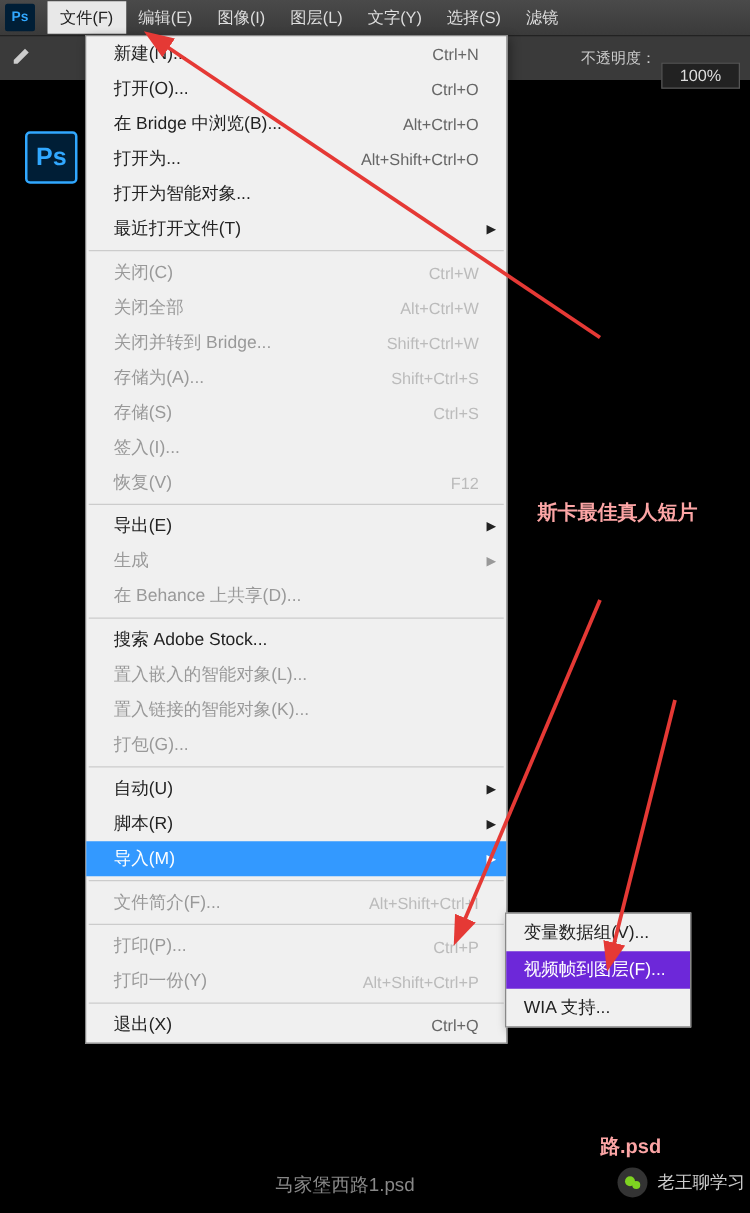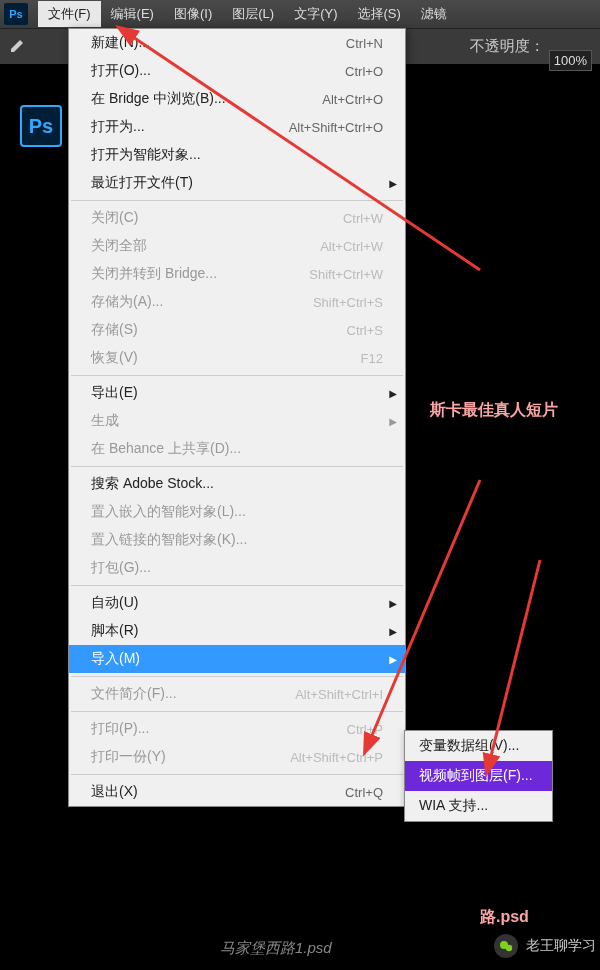--- a/index.html
+++ b/index.html
@@ -5,22 +5,22 @@
     * { margin: 0; padding: 0; box-sizing: border-box; font-family: "Microsoft YaHei", sans-serif; }
     body { width: 600px; height: 970px; background: #000; overflow: hidden; position: relative; }
     
     .menubar { height: 28px; background: linear-gradient(#4a4a4a, #3a3a3a); display: flex; align-items: center; padding-left: 4px; }
     .ps-logo { width: 24px; height: 22px; background: #001e36; color: #31a8ff; font-weight: bold; font-size: 11px; display: flex; align-items: center; justify-content: center; border-radius: 2px; margin-right: 10px; }
     .menu-item { color: #ddd; font-size: 13px; padding: 4px 10px; cursor: pointer; }
     .menu-item.active { background: #e8e8e8; color: #222; }
     
     .toolbar { height: 36px; background: #3a3a3a; display: flex; align-items: center; padding: 0 8px; border-top: 1px solid #222; }
     .brush-icon { color: #ccc; margin-right: 8px; }
-    .opacity-label { color: #ccc; font-size: 15px; margin-left: auto; margin-right: 4px; }
-    .opacity-value { background: #222; color: #ddd; padding: 2px 4px; font-size: 13px; border: 1px solid #555; margin-top: 28px; }
+    .opacity-label { color: #ccc; font-size: 12px; margin-left: auto; margin-right: 4px; }
+    .opacity-value { background: #222; color: #ddd; padding: 2px 14px; font-size: 13px; border: 1px solid #555; margin-top: 28px; }
     
     .side-logo { position: absolute; left: 20px; top: 105px; width: 42px; height: 42px; background: #001e36; color: #31a8ff; font-weight: bold; font-size: 20px; display: flex; align-items: center; justify-content: center; border-radius: 4px; border: 2px solid #31a8ff; }
     
     .dropdown { position: absolute; left: 68px; top: 28px; width: 338px; background: #f0f0f0; border: 1px solid #888; box-shadow: 2px 2px 8px rgba(0,0,0,0.4); }
     .dd-item { display: flex; align-items: center; justify-content: space-between; padding: 5px 22px; font-size: 14px; color: #222; cursor: pointer; position: relative; }
     .dd-item.disabled { color: #999; }
     .dd-item.highlighted { background: #3399ff; color: #fff; }
     .dd-item .shortcut { font-size: 13px; color: #666; }
     .dd-item.disabled .shortcut { color: #bbb; }
     .dd-item .arrow { position: absolute; right: 8px; font-size: 10px; }
@@ -31,21 +31,21 @@
     .sub-item { padding: 6px 14px; font-size: 14px; color: #222; cursor: pointer; }
     .sub-item.highlighted { background: #6d28d9; color: #fff; }
     
     .bg-text { position: absolute; color: #fca5a5; font-size: 16px; font-weight: bold; }
     
     .arrow-svg { position: absolute; pointer-events: none; }
     
     .footer { position: absolute; bottom: 12px; right: 4px; display: flex; align-items: center; gap: 8px; }
     .wechat-icon { width: 24px; height: 24px; background: #333; border-radius: 50%; display: flex; align-items: center; justify-content: center; color: #7ed321; font-size: 14px; }
     .footer-text { color: #ccc; font-size: 14px; }
-    .tab-text { position: absolute; bottom: 12px; left: 220px; color: #888; font-size: 15px; font-style: italic; }
+    .tab-text { position: absolute; bottom: 12px; left: 220px; color: #888; font-size: 15px; }
   </style>
 </head>
 <body>
 
 <div class="menubar">
   <div class="ps-logo">Ps</div>
   <div class="menu-item active">文件(F)</div>
   <div class="menu-item">编辑(E)</div>
   <div class="menu-item">图像(I)</div>
   <div class="menu-item">图层(L)</div>
@@ -109,20 +109,23 @@
     </div>
     <div class="dd-item disabled">
       <span>存储为(A)...</span>
       <span class="shortcut">Shift+Ctrl+S</span>
     </div>
     <div class="dd-item disabled">
       <span>存储(S)</span>
       <span class="shortcut">Ctrl+S</span>
     </div>
     <div class="dd-item disabled">
+      <span>签入(I)...</span>
+    </div>
+    <div class="dd-item disabled">
       <span>恢复(V)</span>
       <span class="shortcut">F12</span>
     </div>
     <div class="dd-sep"></div>
     <div class="dd-item">
       <span>导出(E)</span>
       <span class="arrow">▶</span>
     </div>
     <div class="dd-item disabled">
       <span>生成</span>

